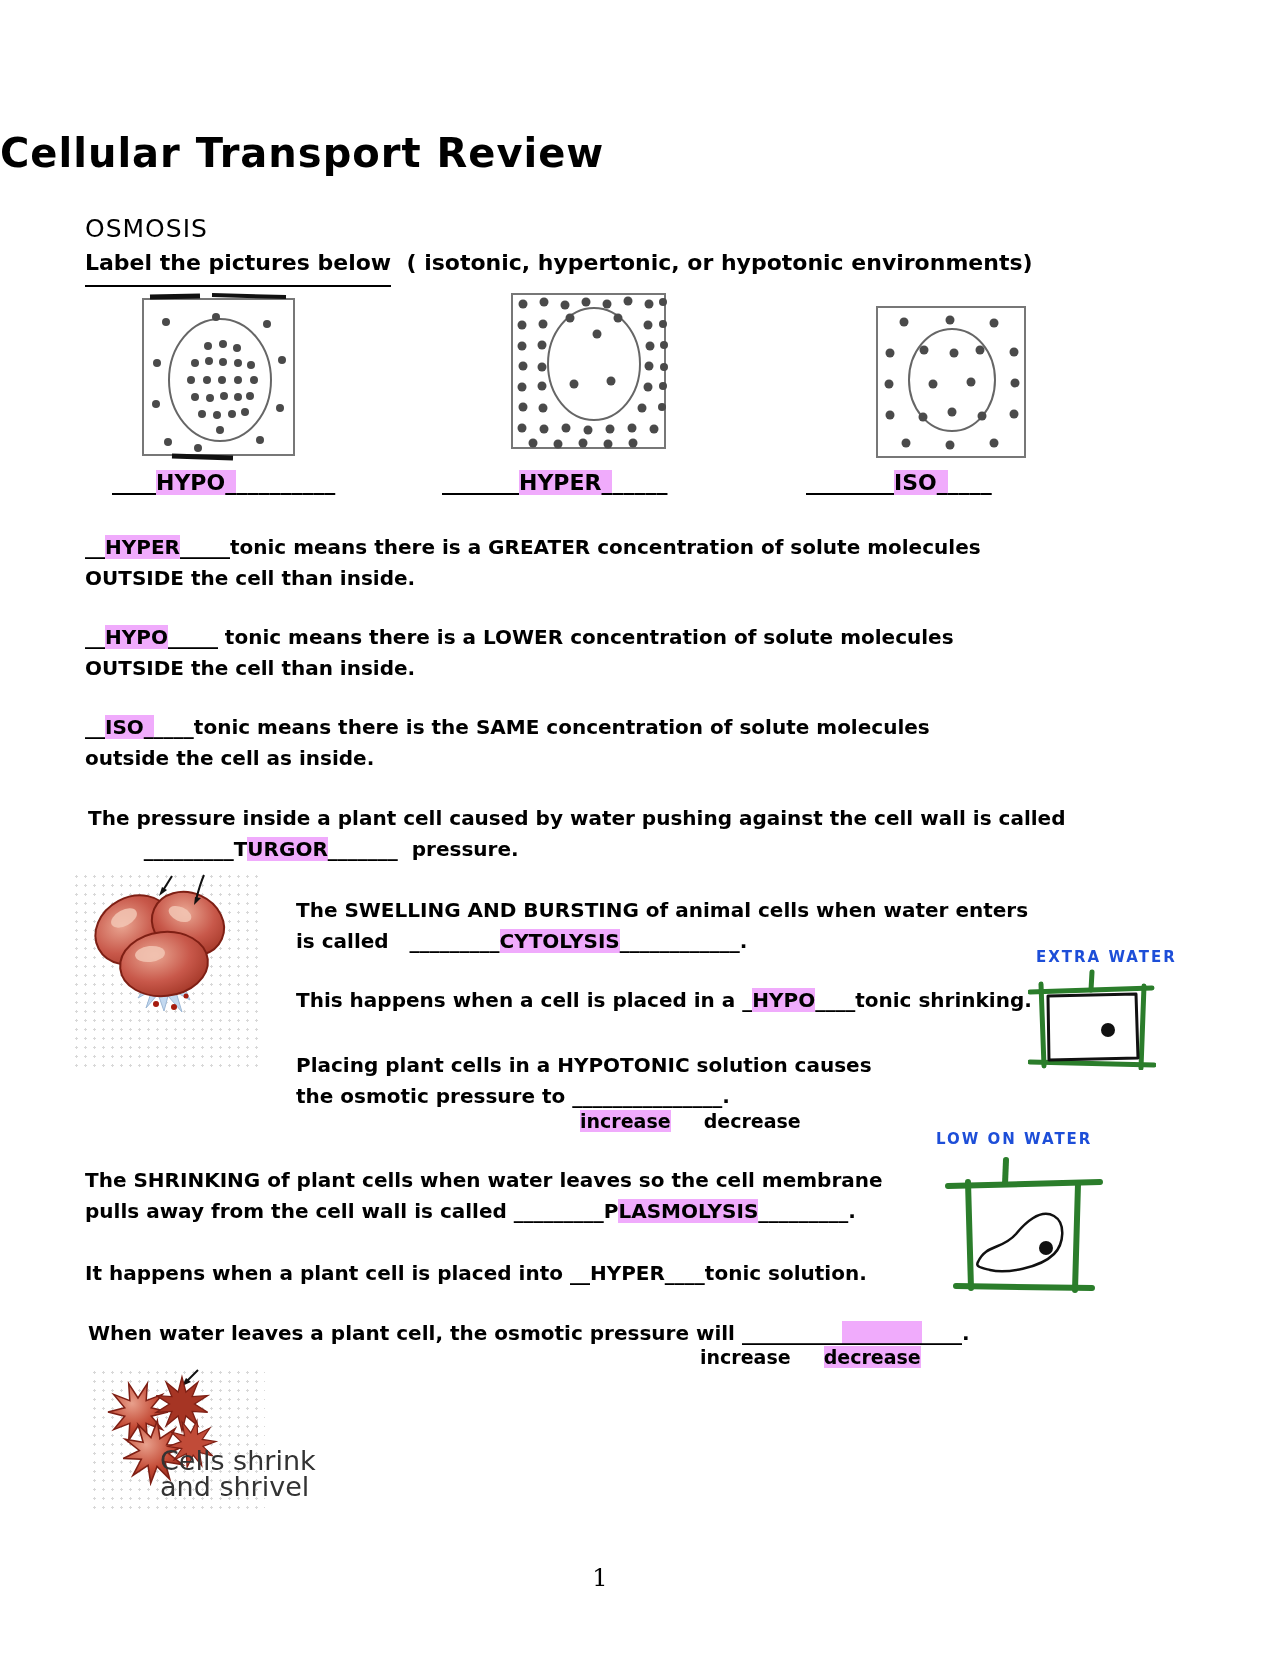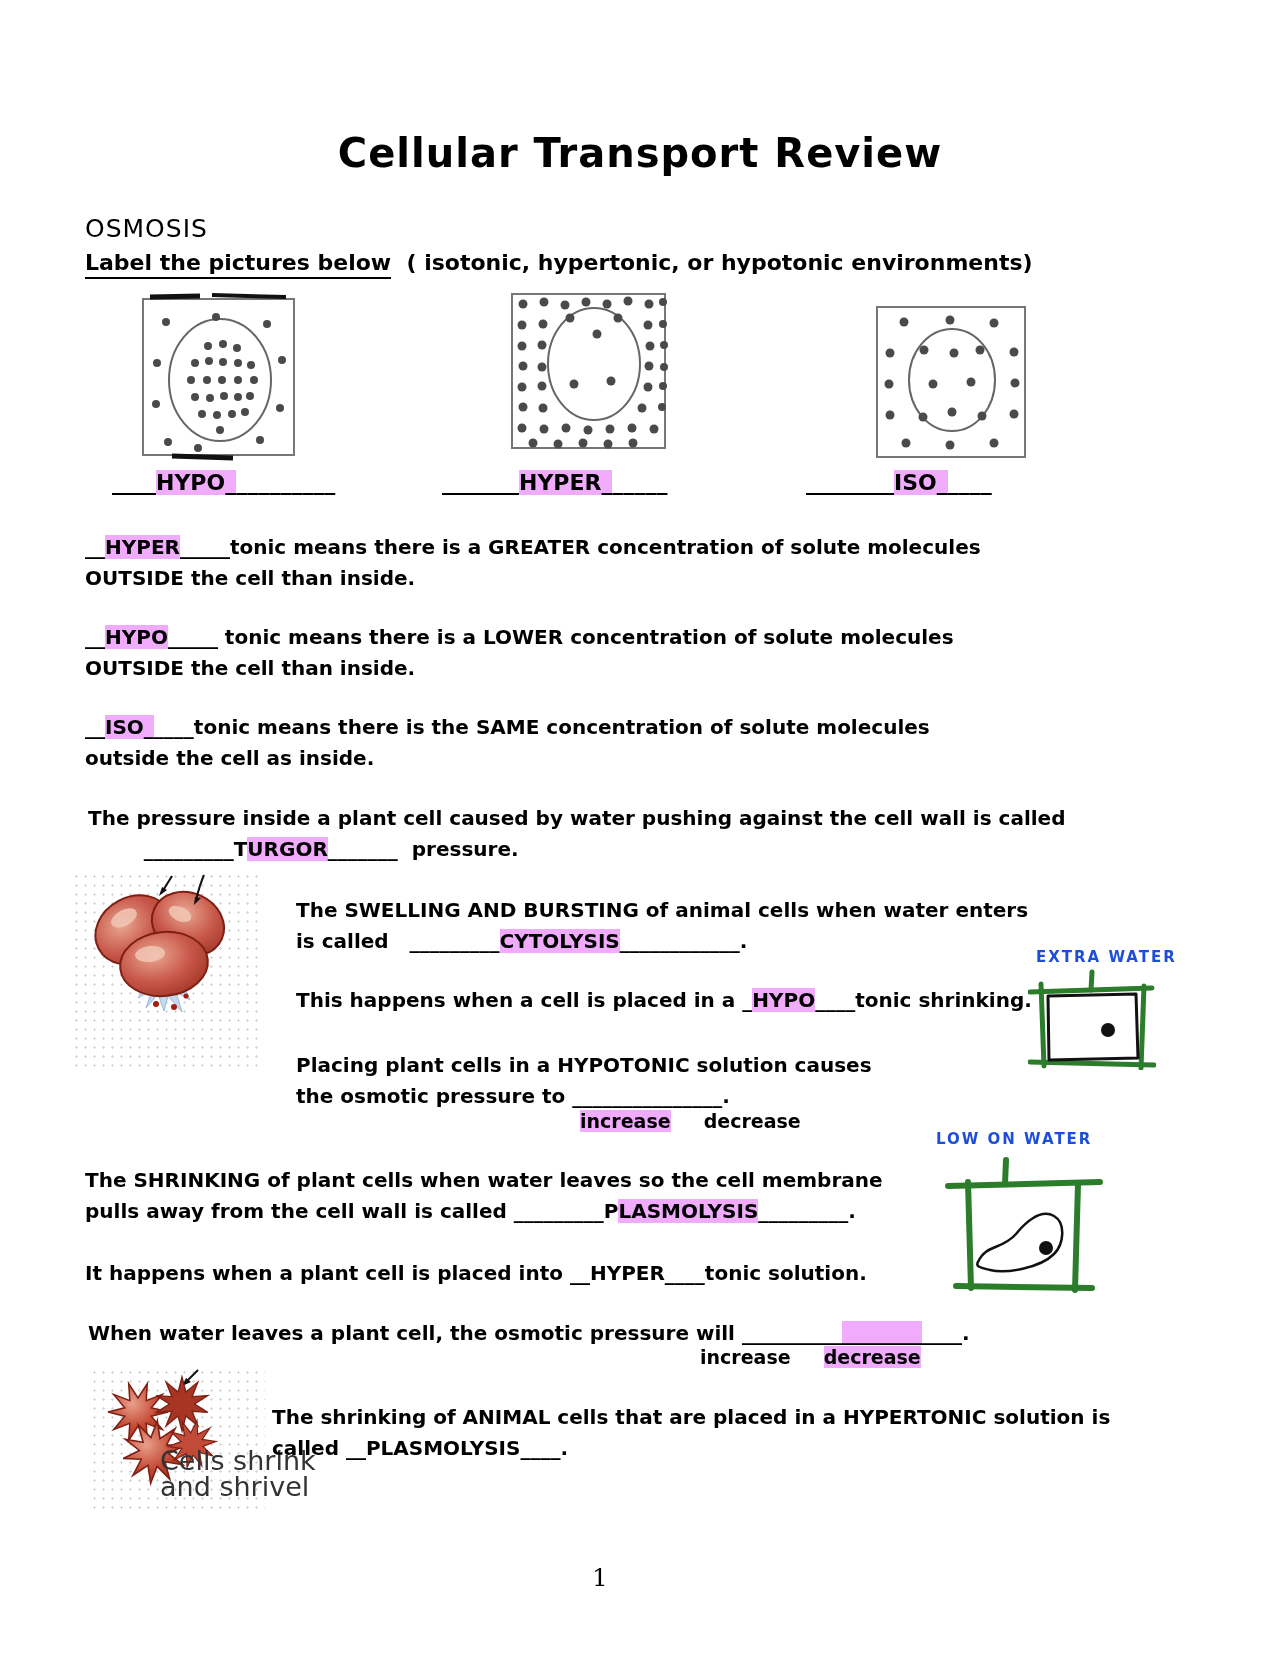--- a/index.html
+++ b/index.html
@@ -1,28 +1,28 @@
 <!DOCTYPE html>
 <html><head>
 <meta charset="utf-8">
 <style>
   html,body { margin:0; padding:0; background:#888; }
   .page {
     position:relative; width:1280px; height:1656px; background:#ffffff;
     font-family:"DejaVu Sans", sans-serif; color:#000; margin:0 auto; overflow:hidden;
   }
   .title {
-    position:absolute; top:130px; left:0; width:100%; text-align:center;
+    position:absolute; top:130px; left:0; width:100%; 
     font-size:40px; font-weight:bold; letter-spacing:1px;
   }
   .section-heading {
     position:absolute; left:85px; top:214px; font-size:25px; font-weight:500; letter-spacing:1px;
   }
   .instruction { position:absolute; left:85px; top:250px; font-size:22px; font-weight:bold; white-space:pre; }
-  .instruction .u { border-bottom:2.5px solid #000; padding-bottom:2px; }
+  .instruction .u { border-bottom:2.5px solid #000; padding-bottom:10px; }
   .para {
     position:absolute; font-size:20px; font-weight:bold; line-height:31px; white-space:pre;
   }
   .hl { background:#f0abfc; }
   .diagram { position:absolute; }
   .diag-label { position:absolute; font-size:22px; font-weight:bold; white-space:pre; }
   .options { position:absolute; font-size:19px; font-weight:bold; white-space:pre; }
   .figure {
     position:absolute;
     background-image: radial-gradient(#d8d8d8 1.2px, transparent 1.2px);
@@ -276,17 +276,16 @@
           <path d="M30,0 L13.3,4.3 L24.3,17.6 L8.2,11.3 L9.3,28.5 L0,14 L-9.3,28.5 L-8.2,11.3 L-24.3,17.6 L-13.3,4.3 L-30,0 L-13.3,-4.3 L-24.3,-17.6 L-8.2,-11.3 L-9.3,-28.5 L0,-14 L9.3,-28.5 L8.2,-11.3 L24.3,-17.6 L13.3,-4.3 Z" fill="#c14b38"></path>
         </g>
       </g>
     </svg>
   </div>
   <div class="fig-caption" style="position:absolute; left:160px; top:1448px; font-size:27px;">
     <div>Cells shrink</div>
     <div>and shrivel</div>
   </div>
 
-  <div class="para" style="left:272px; top:1402px;"><span>The shrinking of ANIMAL cells that are placed in a HYPERTONIC solution is</span><br><span>called __PLASMOLYSIS____.</span></div>
 
   <div class="page-number">1</div>
 
 </div>
 
 </body></html>

